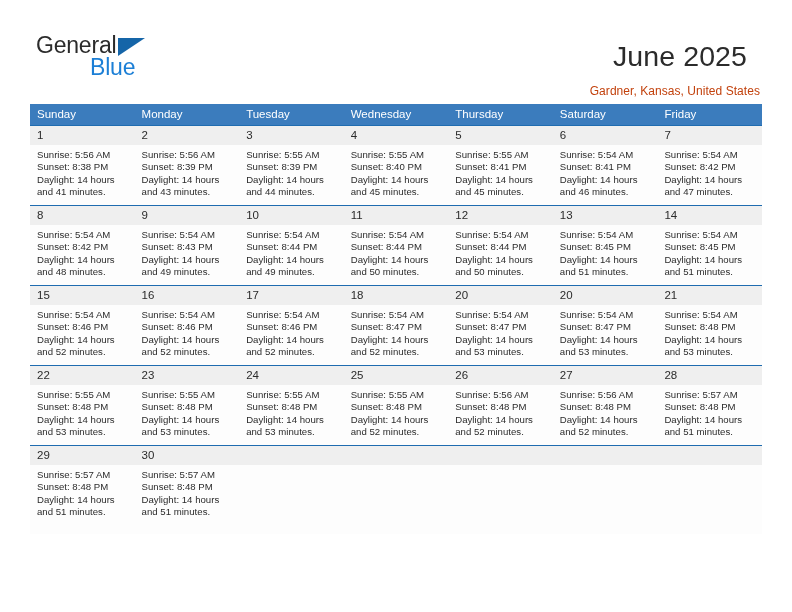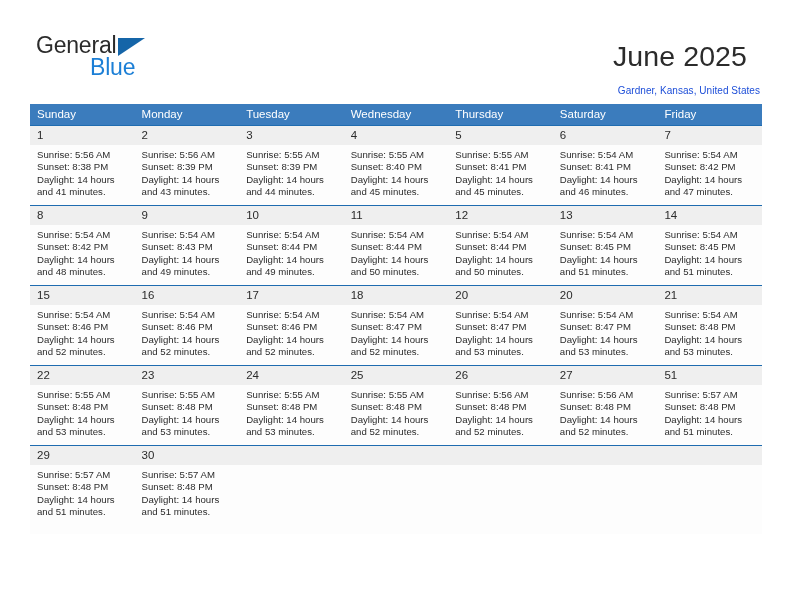--- a/index.html
+++ b/index.html
@@ -71,22 +71,22 @@
   }
   .cal-title {
     font-size: 28.5px;
     color: #2b2b2b;
     font-weight: normal;
     margin: 13px;
     line-height: 1.1;
     letter-spacing: 0.1px;
   }
   .cal-subtitle {
-    font-size: 10px;
-    color: #1d4ed8;
+    font-size: 12px;
+    color: #c2410c;
     margin: 10px 0 0 1px;
     line-height: 1.1;
     letter-spacing: 0.05px;
   }
 
   
   .calendar {
     position: absolute;
     left: 30px;
     top: 104px;
@@ -354,21 +354,21 @@
     </div>
 
     <div class="week">
       <div class="week-numbers">
         <div class="num-cell">22</div>
         <div class="num-cell">23</div>
         <div class="num-cell">24</div>
         <div class="num-cell">25</div>
         <div class="num-cell">26</div>
         <div class="num-cell">27</div>
-        <div class="num-cell">51</div>
+        <div class="num-cell">28</div>
       </div>
       <div class="week-body">
         <div class="day-cell">
           <div class="day-line">Sunrise: 5:55 AM</div>
           <div class="day-line">Sunset: 8:48 PM</div>
           <div class="day-line">Daylight: 14 hours</div>
           <div class="day-line">and 53 minutes.</div>
         </div>
         <div class="day-cell">
           <div class="day-line">Sunrise: 5:55 AM</div>

